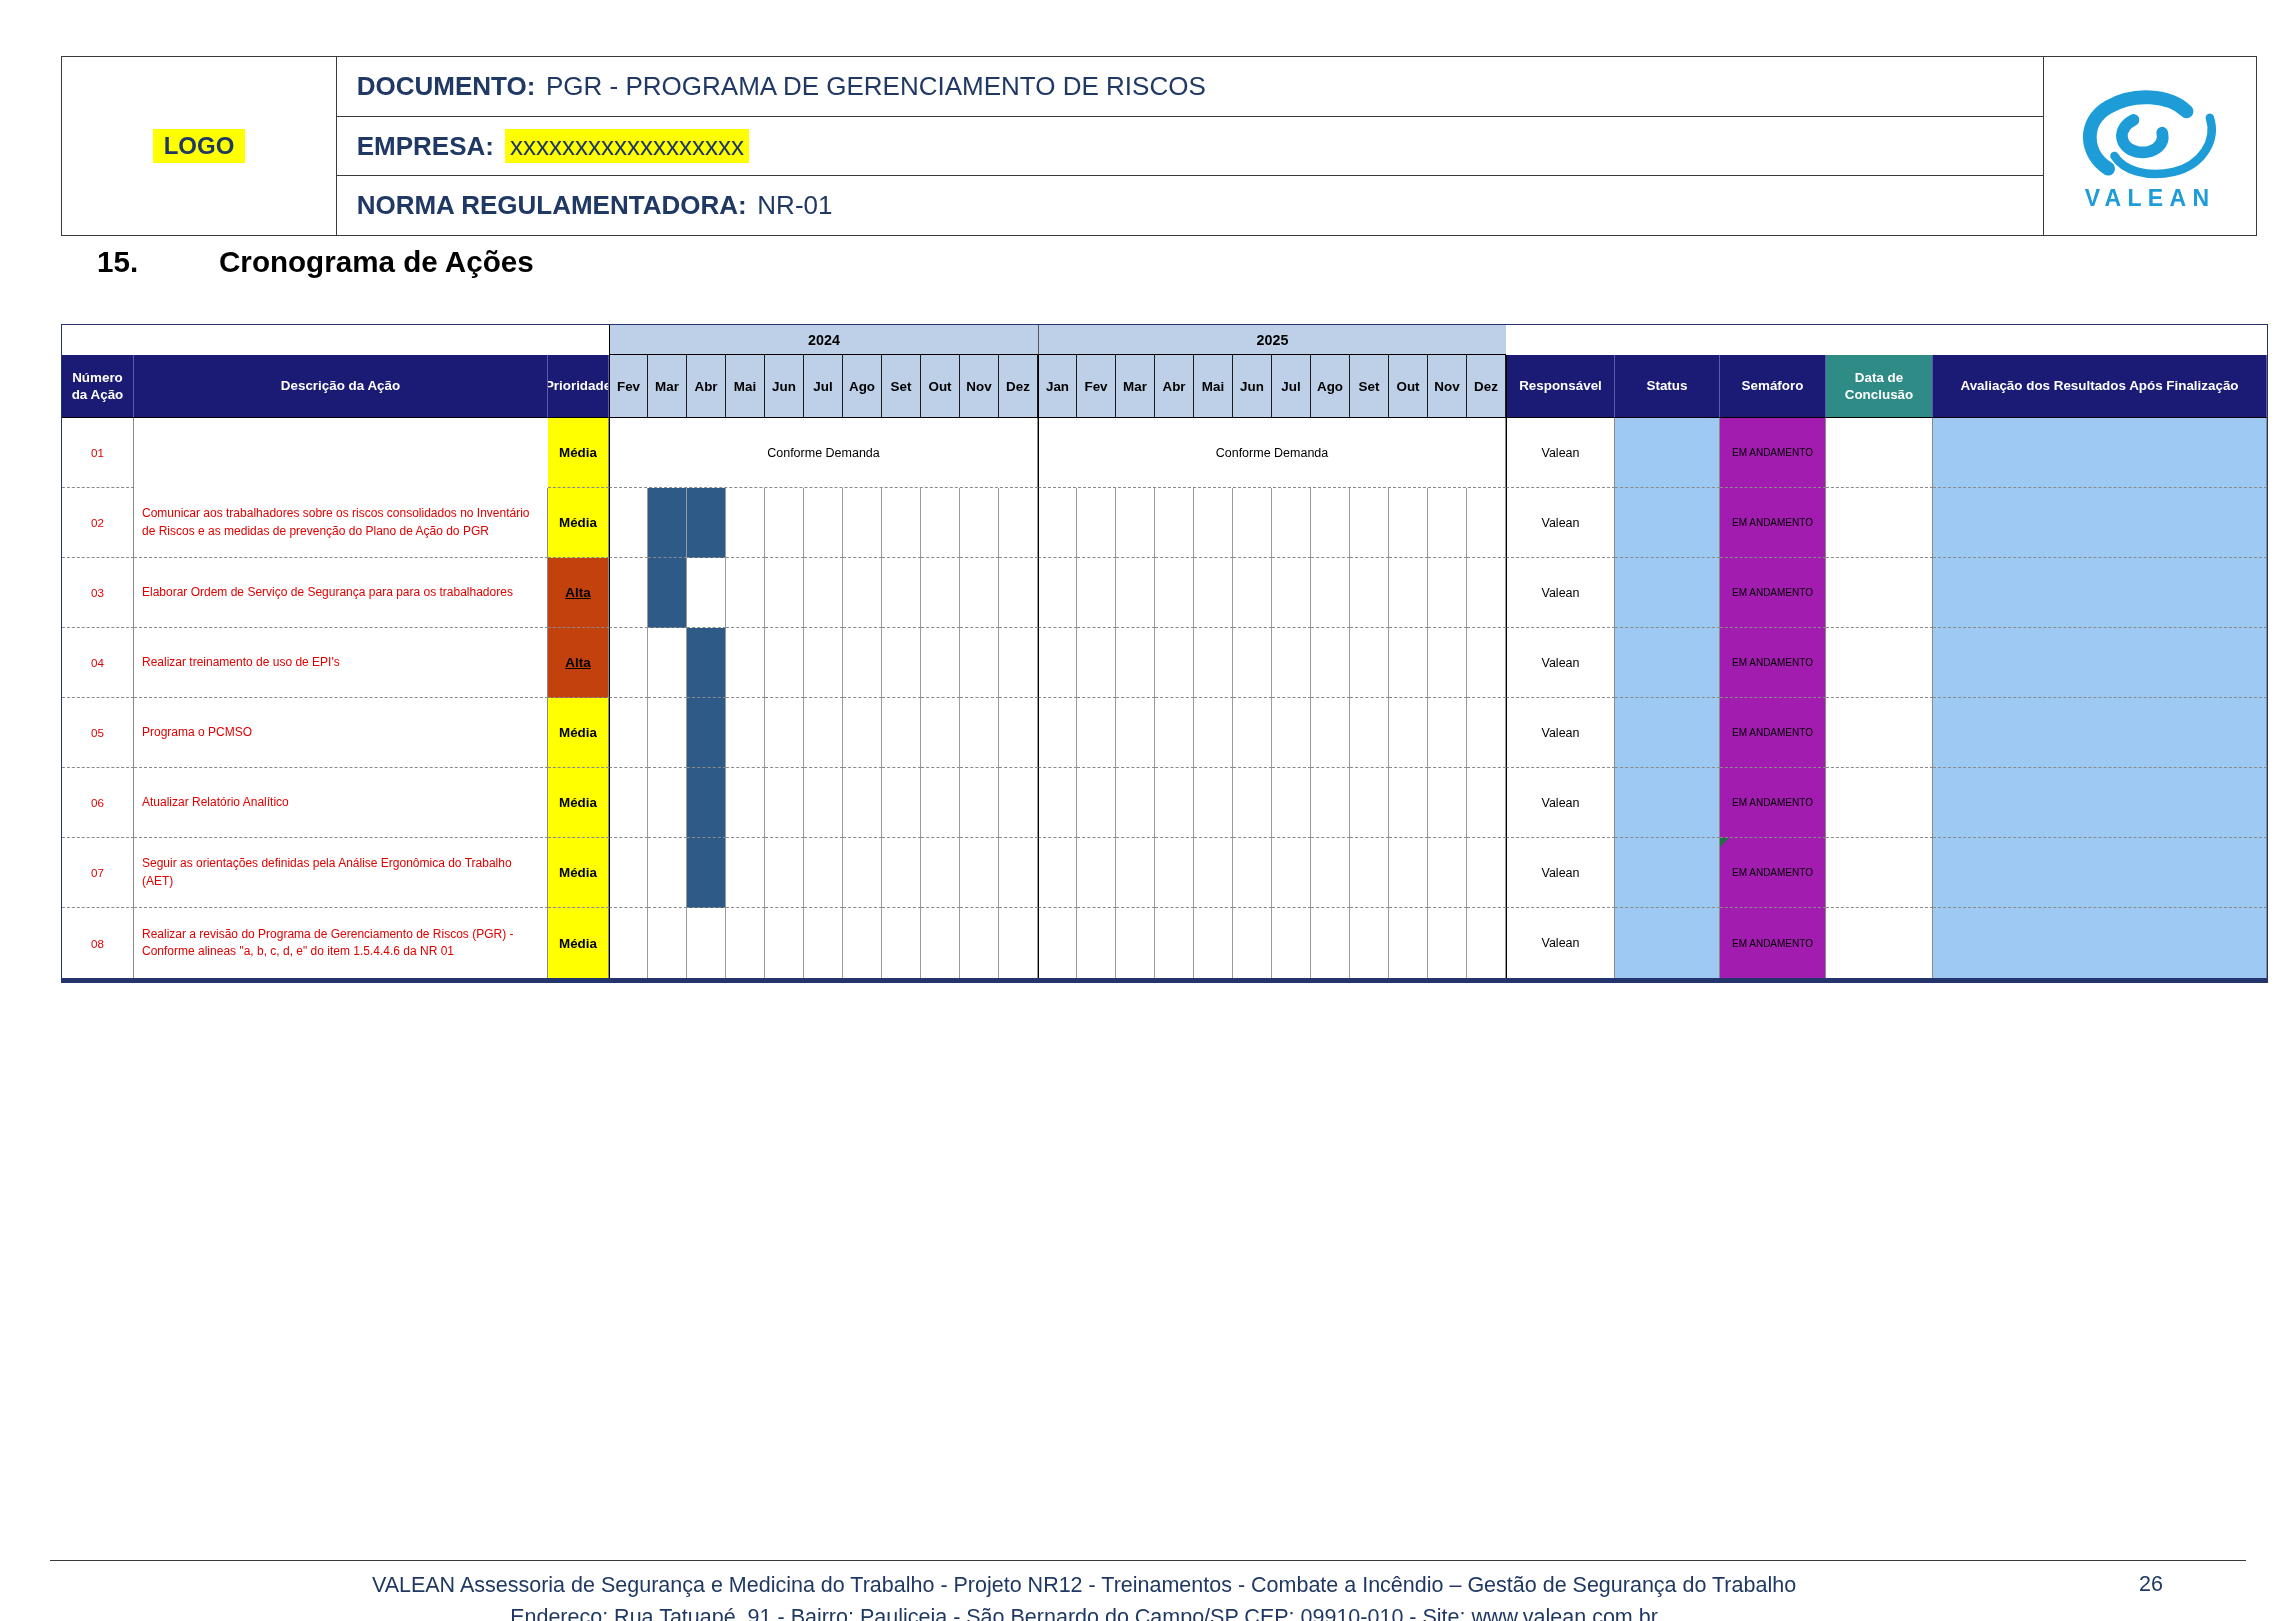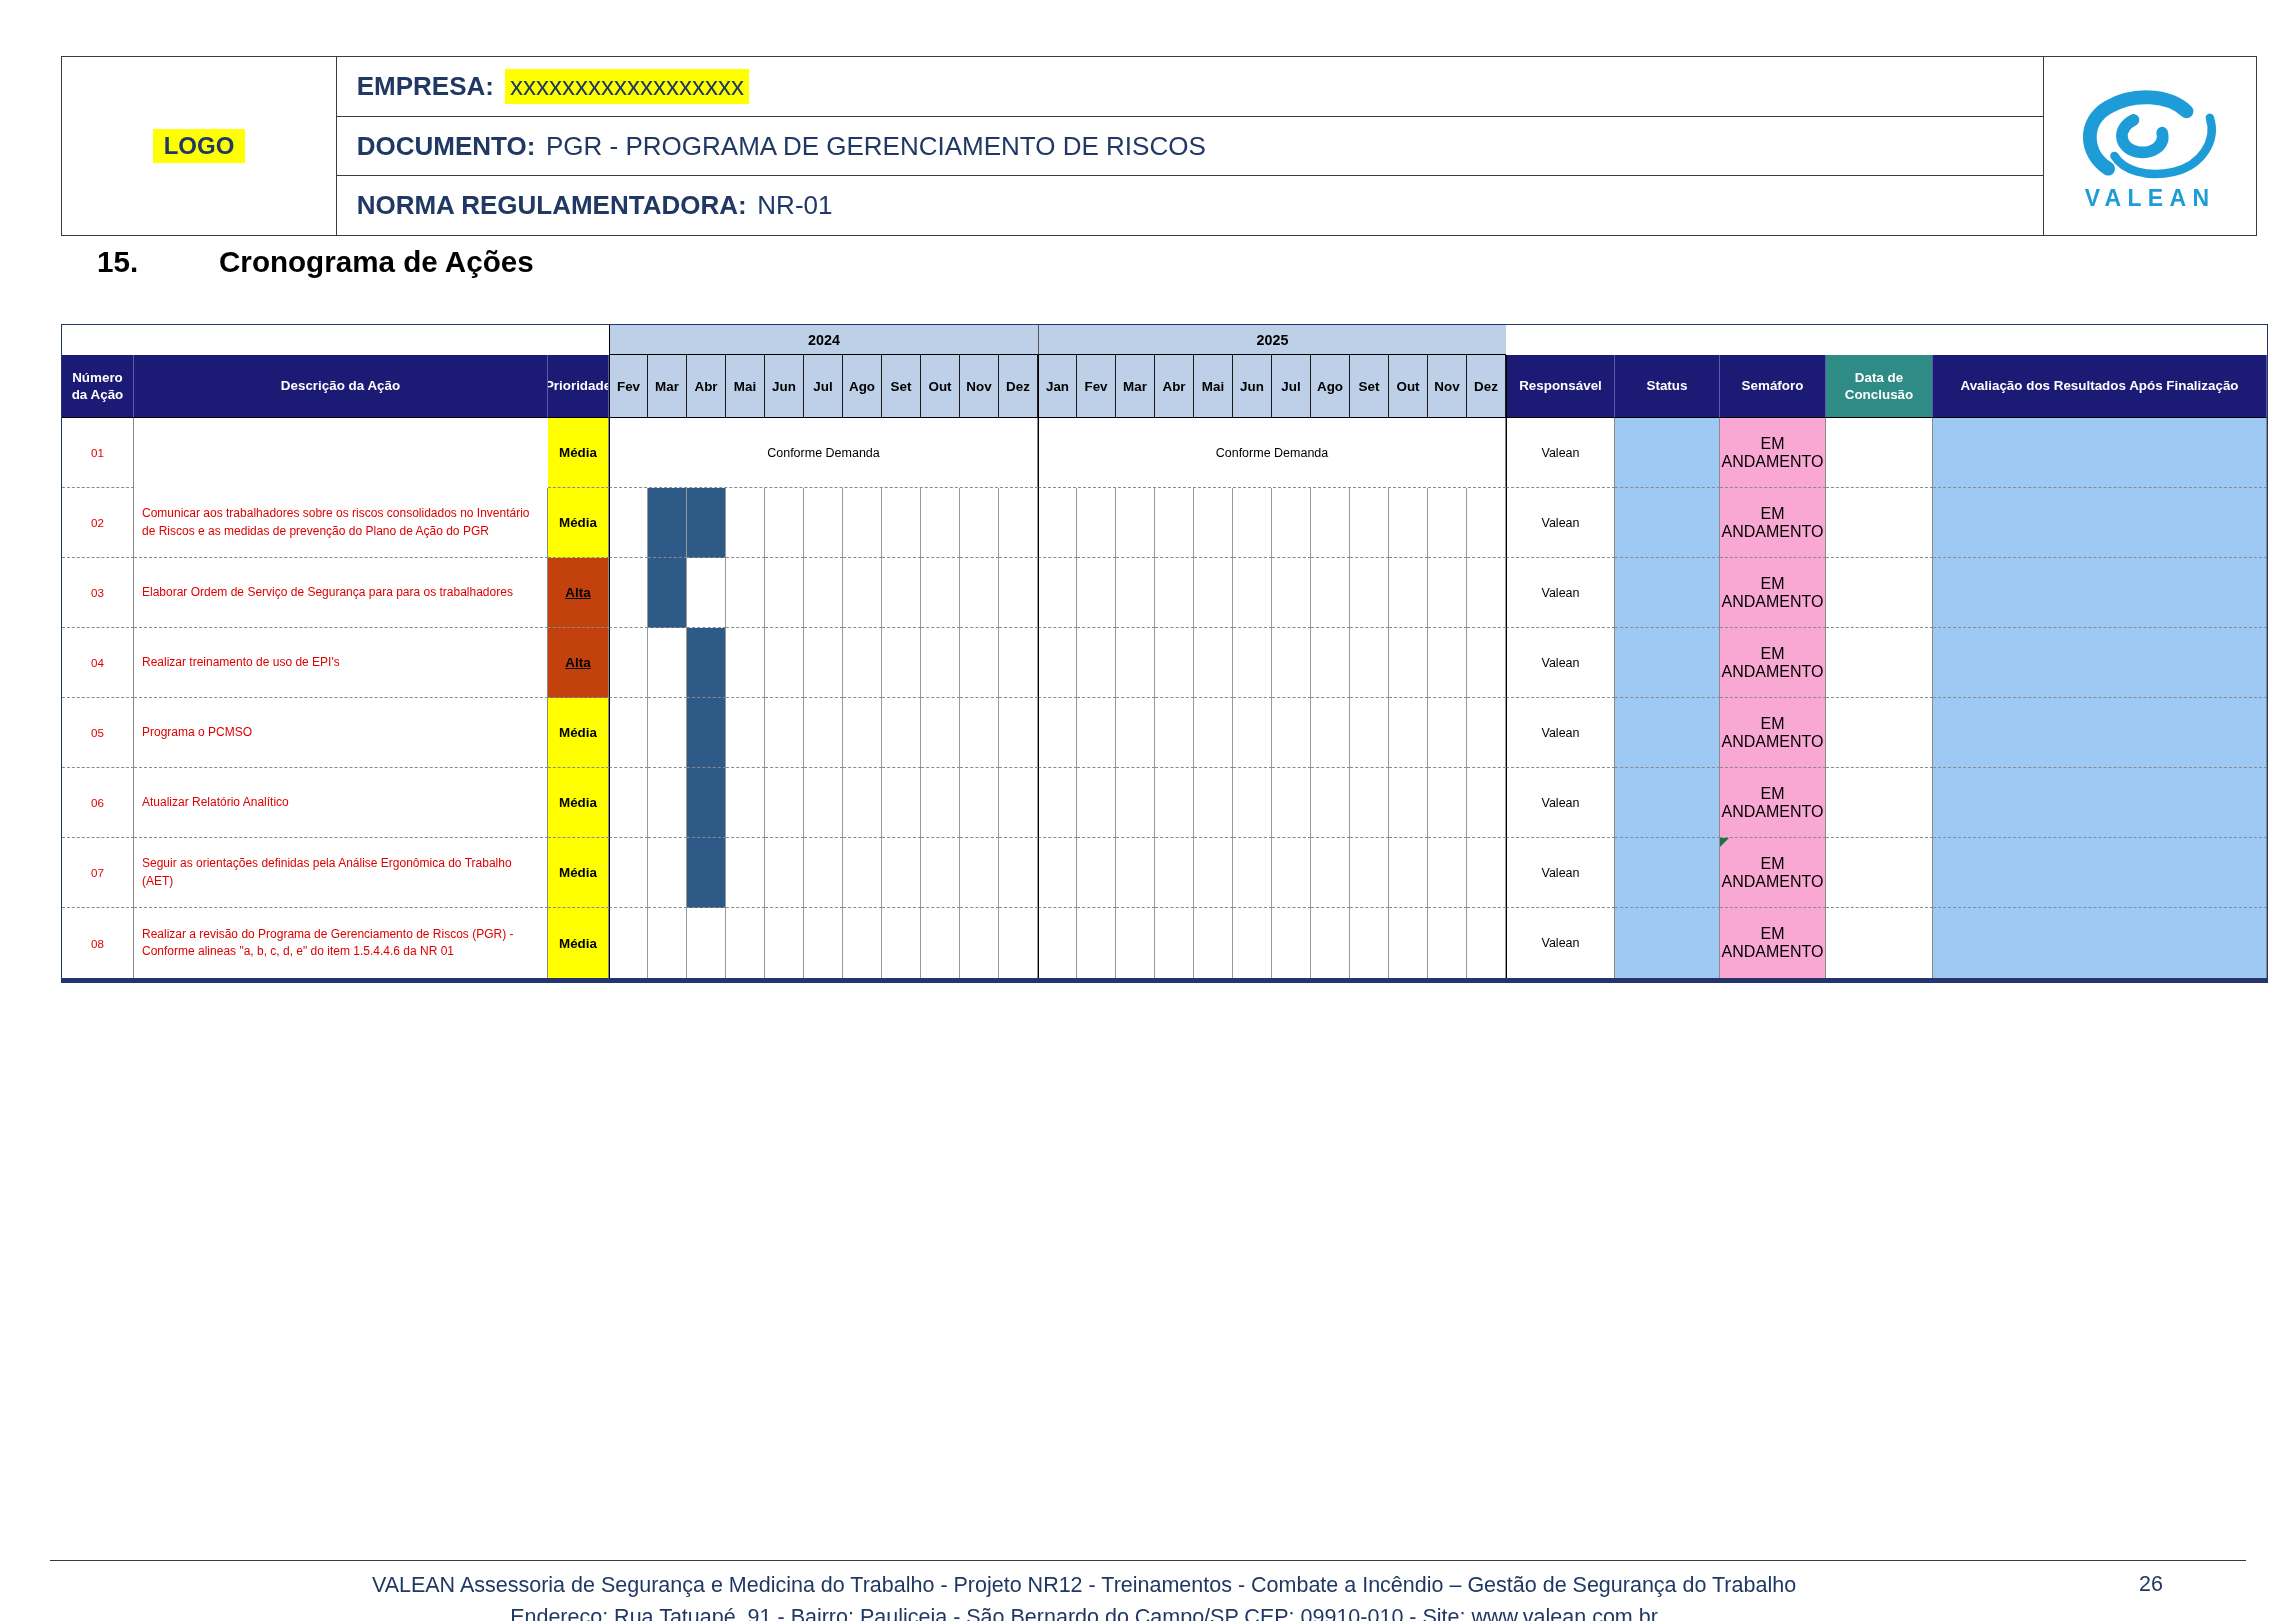--- a/index.html
+++ b/index.html
@@ -40,21 +40,21 @@
   .num{color:#e00000;font-size:11.6px}
   .desc{color:#e00000;font-size:12px;justify-content:flex-start;text-align:left;padding:3.6px 8px;line-height:1.45}
   .prio{font-weight:700;font-size:13.4px}
   .media{background:#ffff00}
   .alta{background:#c2410c;text-decoration:underline}
   .note{font-size:12.5px;background:#fff}
   .mc{border-right:0.9px solid #9a9a9a;background:#fff}
   .fill{background:#2e5a87}
   .resp{font-size:12.5px;background:#fff}
   .statusc{background:#9dc9f3}
-  .sem{background:#f9a8d4;font-size:16px;position:relative}
+  .sem{background:#a21caf;font-size:10px;position:relative}
   .corner{position:absolute;left:0;top:0;width:0;height:0;border-top:9px solid #1e7145;border-right:9px solid transparent}
   .datac{background:#fff}
   .aval{background:#9dc9f3}
   .lr{border-bottom:none}
 
   
   .footer-rule{position:absolute;left:50px;top:1560px;width:2196px;border-top:1.8px solid #3a3a3a}
   .footer{position:absolute;left:54px;top:1569px;width:2060px;text-align:center;color:#1f3864;font-size:21.5px;line-height:1.5}
   .page-num{position:absolute;left:2139px;top:1572px;color:#1f3864;font-size:21.5px}
 </style>
@@ -62,26 +62,26 @@
 <body>
 
 <div class="page">
 
   <div class="doc-header">
     <div class="dh-left">
       <span class="logo-ph">LOGO</span>
     </div>
     <div class="dh-mid">
       <div class="dh-row">
+        <span class="dh-label">DOCUMENTO:</span>
+        <span class="dh-value">PGR - PROGRAMA DE GERENCIAMENTO DE RISCOS</span>
+      </div>
+      <div class="dh-row">
         <span class="dh-label">EMPRESA:</span>
         <span class="dh-value hl">xxxxxxxxxxxxxxxxxx</span>
-      </div>
-      <div class="dh-row">
-        <span class="dh-label">DOCUMENTO:</span>
-        <span class="dh-value">PGR - PROGRAMA DE GERENCIAMENTO DE RISCOS</span>
       </div>
       <div class="dh-row">
         <span class="dh-label">NORMA REGULAMENTADORA:</span>
         <span class="dh-value">NR-01</span>
       </div>
     </div>
     <div class="dh-right">
       <svg viewBox="0 0 140 100" width="161" height="106">
         <g fill="none" stroke="#1d9cd8">
           <path d="M30 78 C 8 64 6 34 30 20 C 54 6 88 8 104 24" stroke-width="13" stroke-linecap="round"></path>

